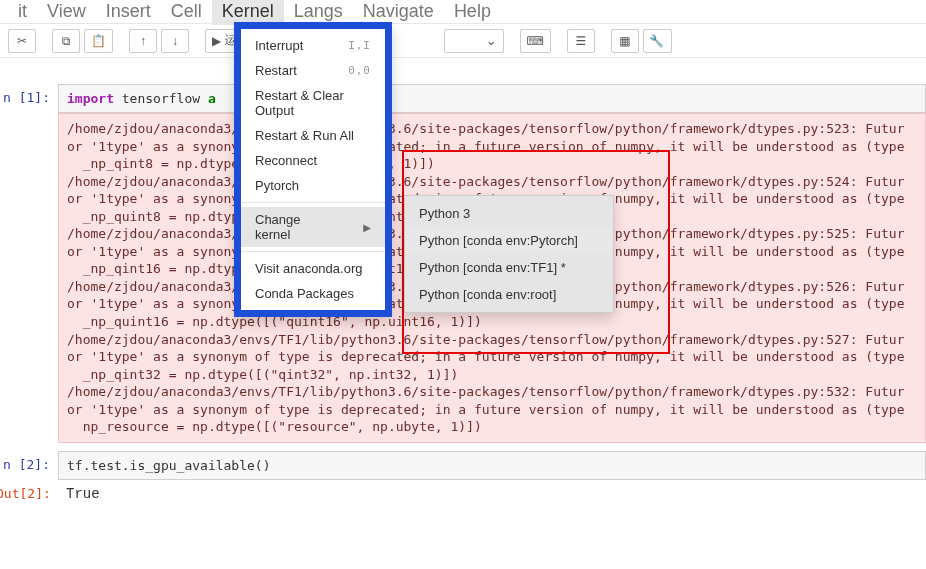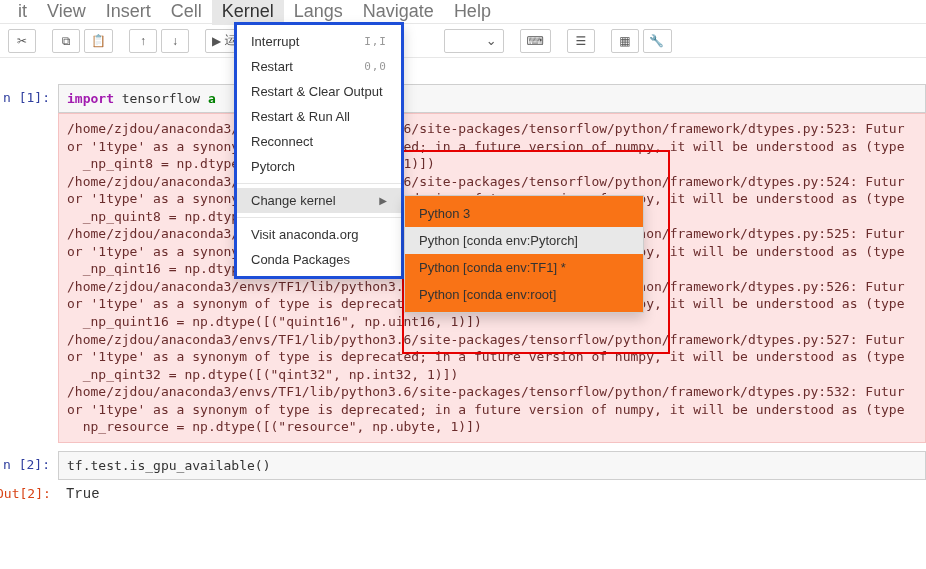--- a/index.html
+++ b/index.html
@@ -5,27 +5,27 @@
   * { box-sizing: border-box; margin: 0; padding: 0; }
   body { font-family: "Helvetica Neue", Helvetica, Arial, sans-serif; font-size: 13px; color: #333; background: #fff; width: 926px; height: 569px; overflow: hidden; position: relative; }
   .menubar { display: flex; align-items: center; height: 24px; border-bottom: 1px solid #e7e7e7; padding: 0 8px; font-size: 18px; color: #777; }
   .menubar .menu { padding: 3px 10px; cursor: default; }
   .menubar .menu.active { background: #e7e7e7; color: #333; }
   .toolbar { display: flex; align-items: center; height: 34px; border-bottom: 1px solid #e7e7e7; padding: 0 8px; gap: 4px; }
   .tbtn { border: 1px solid #ccc; background: #fff; border-radius: 2px; height: 24px; min-width: 28px; display:inline-flex; align-items:center; justify-content:center; padding:0 6px; font-size:12px; color:#555; cursor:default; }
   .tbtn.wide { min-width: 46px; }
   .tsep { width: 8px; }
   .tdropdown { border:1px solid #ccc; height:24px; width:60px; display:inline-flex; align-items:center; justify-content:flex-end; padding-right:6px; border-radius:2px; color:#555;}
-  .ddmenu { position:absolute; top:22px; left:234px; width:170px; background:#fff; border:3px solid #1d4ed8; box-shadow:0 6px 12px rgba(0,0,0,.175); z-index:50; padding:4px 0; }
+  .ddmenu { position:absolute; top:22px; left:234px; width:158px; background:#fff; border:7px solid #1d4ed8; box-shadow:0 6px 12px rgba(0,0,0,.175); z-index:50; padding:4px 0; }
   .ddmenu .item { padding:5px 14px; font-size:13px; color:#333; display:flex; justify-content:space-between; align-items:center; cursor:default; }
   .ddmenu .item .keys { font-family:monospace; font-size:11px; color:#999; letter-spacing:1px; }
   .ddmenu .divider { height:1px; background:#e5e5e5; margin:4px 0; }
   .ddmenu .item.hover { background:#e5e5e5;gap:42px; }
   .ddmenu .item .arrow { font-size:10px; color:#666; }
-  .submenu { position:absolute; top:195px; left:404px; width:240px; background:#f97316; border:1px solid #ccc; box-shadow:0 6px 12px rgba(0,0,0,.175); z-index:60; padding:4px 0;}
+  .submenu { position:absolute; top:195px; left:404px; width:210px; background:#e5e5e5; border:1px solid #ccc; box-shadow:0 6px 12px rgba(0,0,0,.175); z-index:60; padding:4px 0;}
   .submenu .subitem { padding:6px 14px; font-size:13px; color:#333; cursor:default; }
   .submenu .subitem.hover { background:#e8e8e8; }
   .redbox { position:absolute; top:150px; left:402px; width:268px; height:204px; border:2px solid #e60000; z-index:40; pointer-events:none; }
   .notebook { padding: 26px 0 0 0; }
   .cellrow { display:flex; }
   .prompt { width:62px; flex:0 0 62px; text-align:right; font-family:monospace; font-size:13px; padding:6px 8px 0 0; }
   .prompt.in { color:#303F9F; }
   .prompt.out { color:#D84315; }
   .codecell { border:1px solid #cfcfcf; background:#f7f7f7; padding:6px 8px; font-family:"DejaVu Sans Mono",monospace; font-size:13px; flex:1; white-space:pre; overflow:hidden; }
   .codecell .kw { color:#a21caf; font-weight:bold; }

